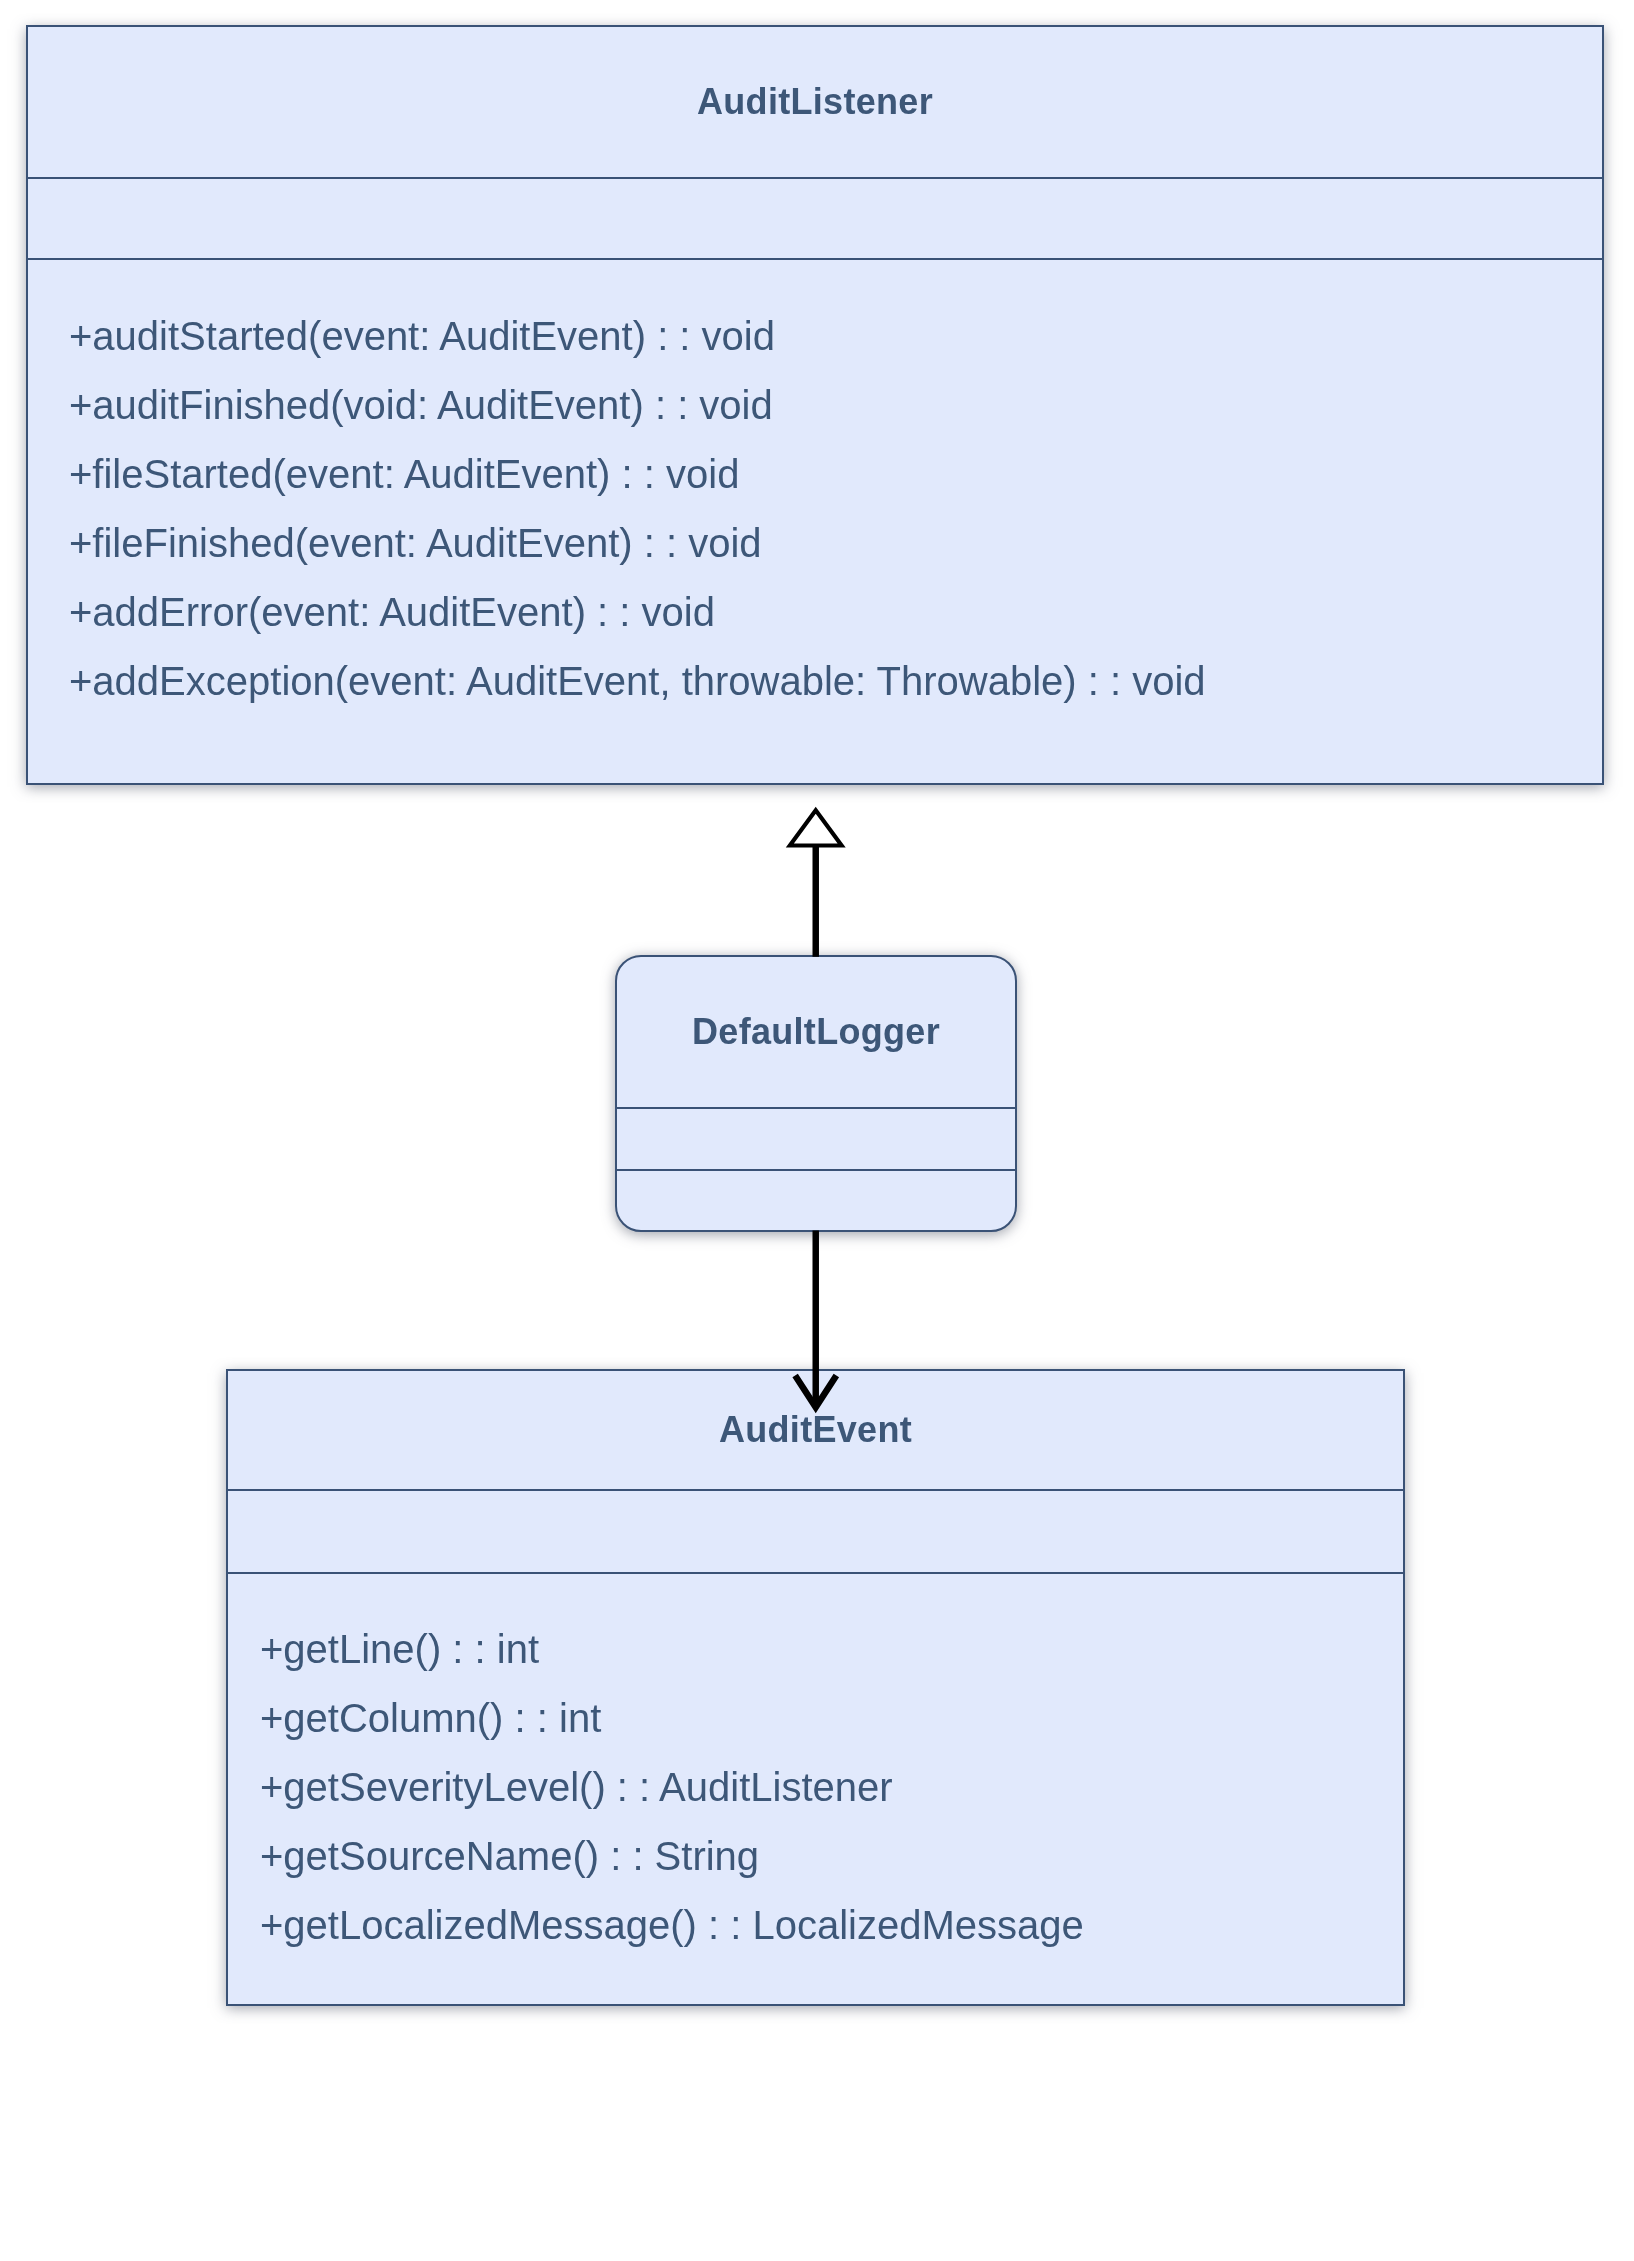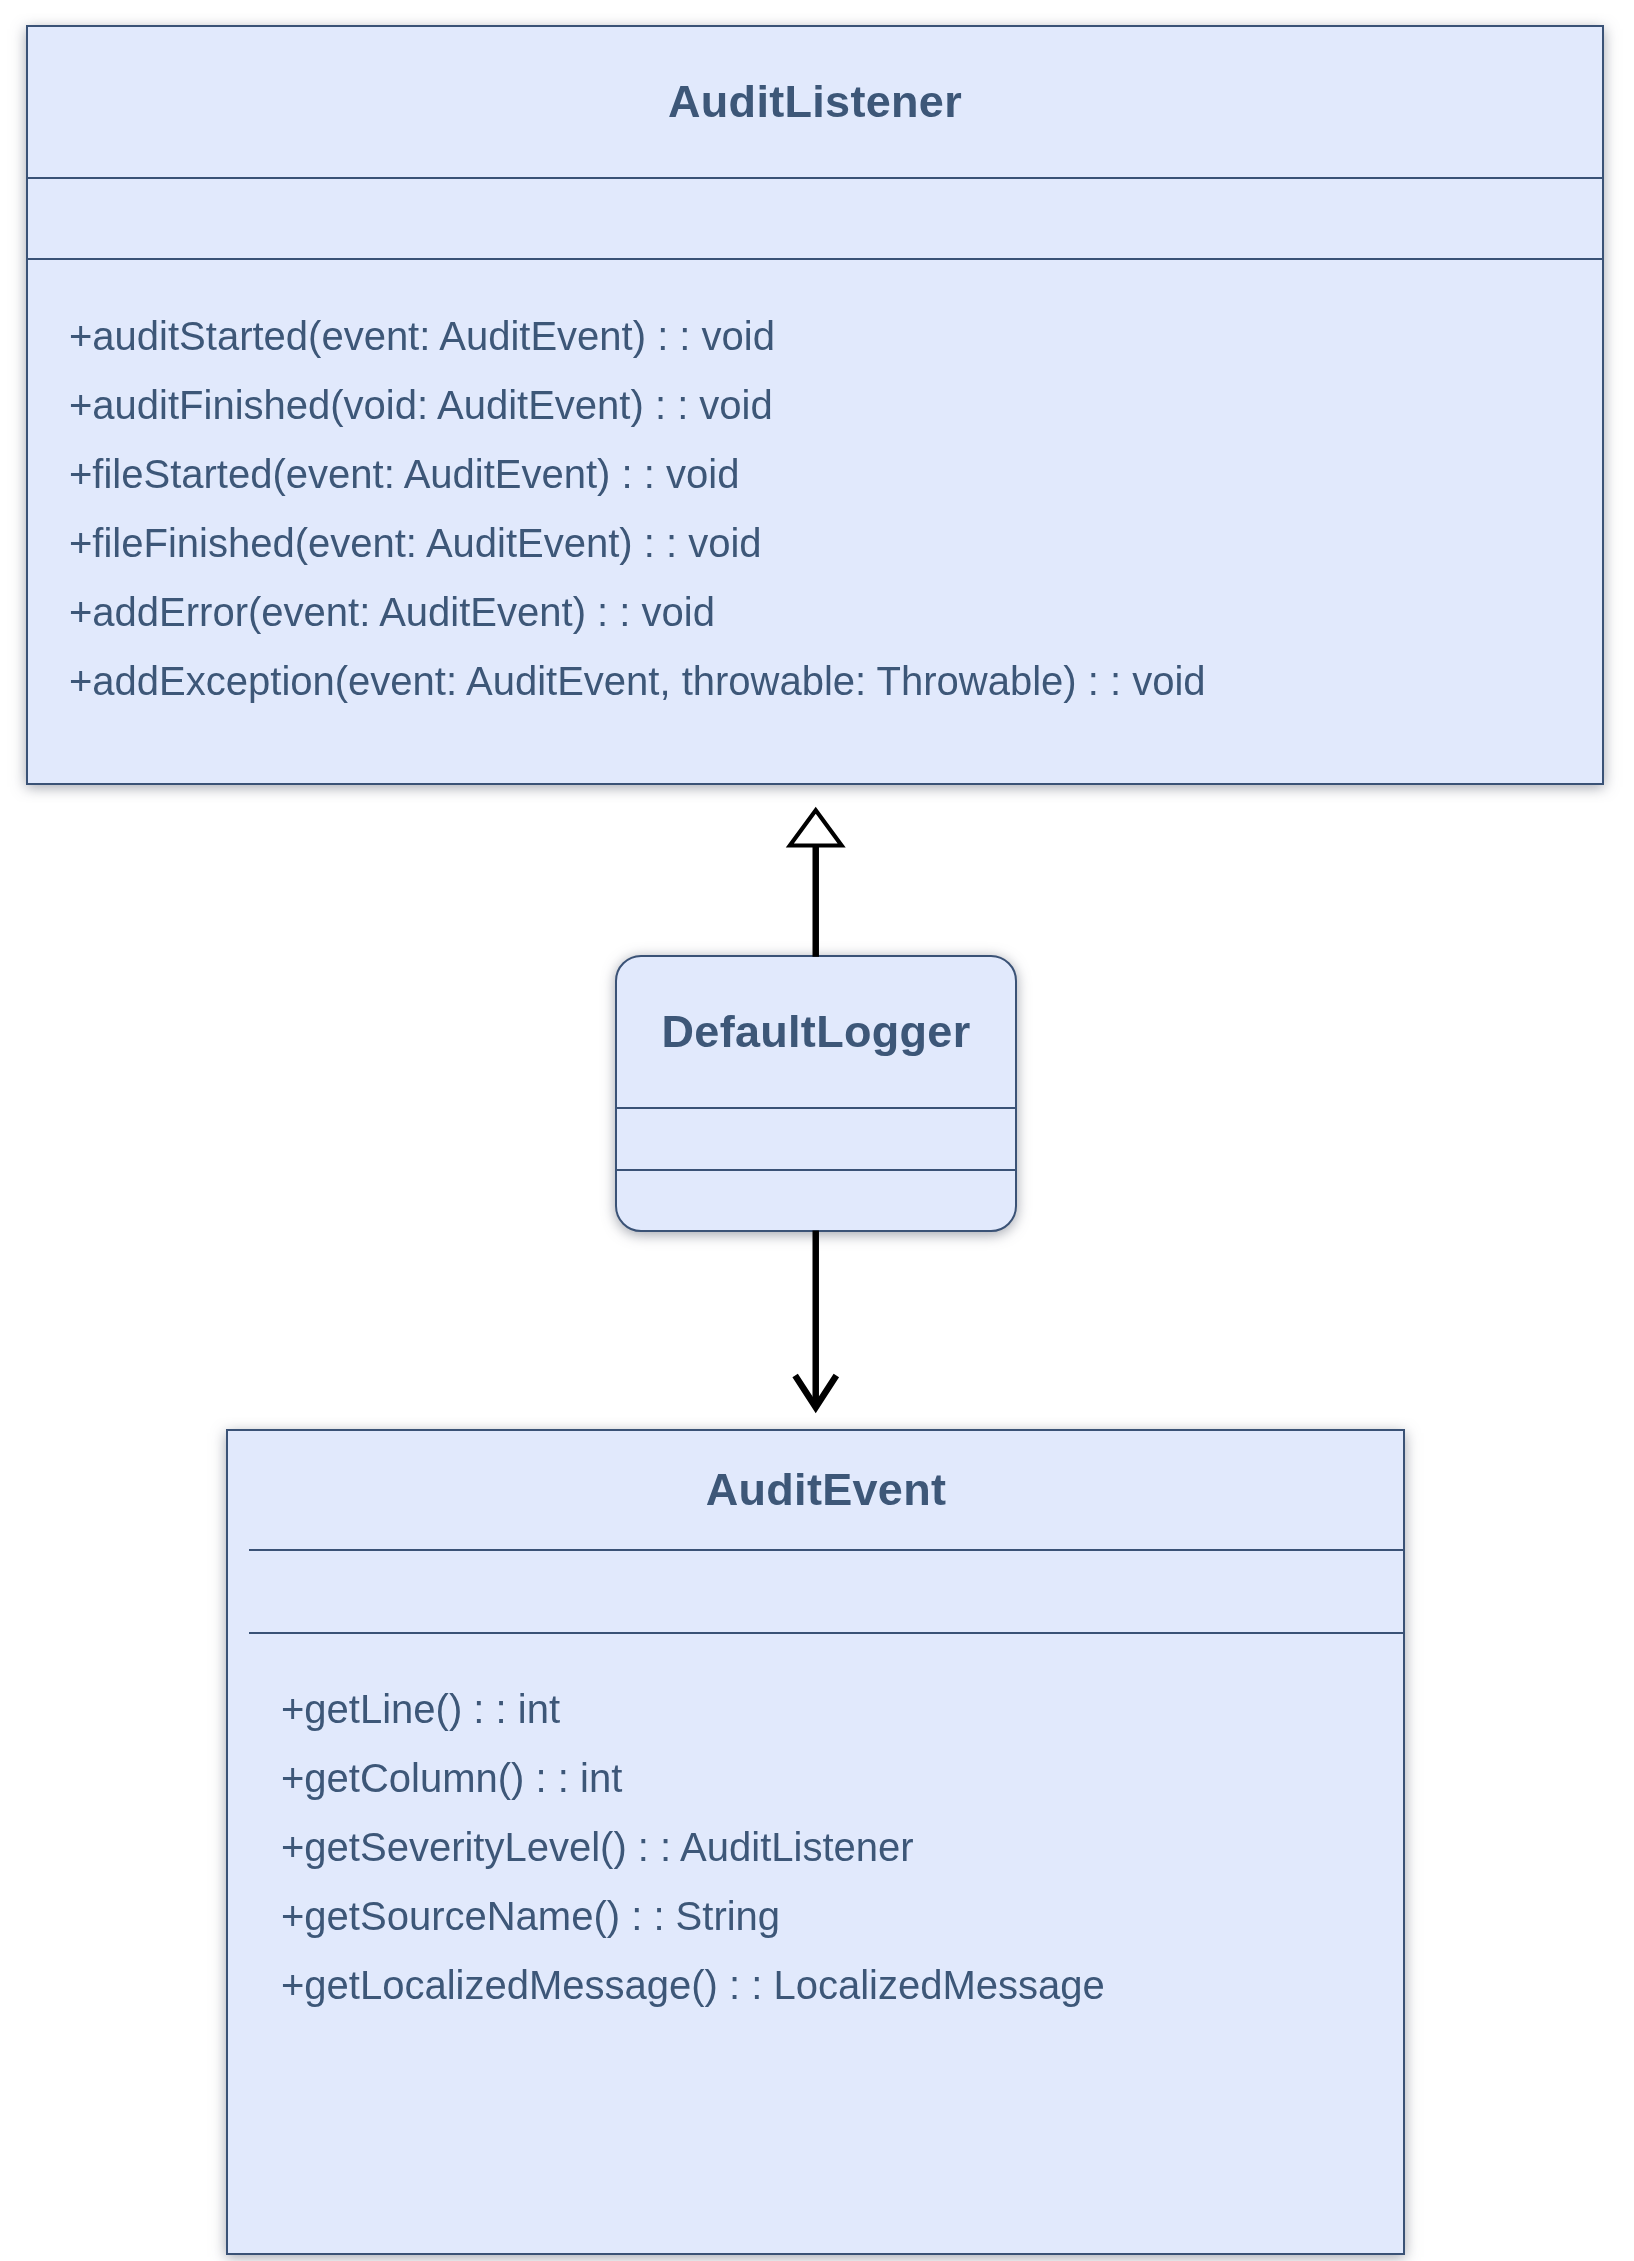--- a/index.html
+++ b/index.html
@@ -33,21 +33,21 @@
   }
   .compartment.divided {
     border-top: 2.4px solid #3a5276;
   }
   .title-compartment {
     display: flex;
     align-items: center;
     justify-content: center;
   }
   .class-name {
-    font-size: 45px;
+    font-size: 36px;
     font-weight: bold;
     letter-spacing: 0.3px;
     white-space: nowrap;
   }
   .methods-compartment {
     flex: 1 1 auto;
     overflow: hidden;
   }
   .method-line {
     font-size: 40px;
@@ -57,21 +57,21 @@
   
   #box-auditlistener { left: 26px;  top: 25px;   width: 1578px; height: 760px; }
   #box-auditlistener .title-compartment   { height: 150px; }
   #box-auditlistener .attrs-compartment   { height: 81px; }
   #box-auditlistener .methods-compartment { padding: 42px 23.6px 0 41px; }
   
   #box-defaultlogger { left: 615px; top: 955px; width: 402px; height: 277px; border-radius: 26px; }
   #box-defaultlogger .title-compartment   { height: 150px; }
   #box-defaultlogger .attrs-compartment   { height: 62px; }
   
-  #box-auditevent { left: 226px; top: 1429px; width: 1179px; height: 826px; padding-left: 21px; }
+  #box-auditevent { left: 226px; top: 1369px; width: 1179px; height: 637px; }
   #box-auditevent .title-compartment   { height: 118px; }
   #box-auditevent .attrs-compartment   { height: 83px; }
   #box-auditevent .methods-compartment { padding: 41px 23.6px 0 32px; }
 
   #connectors {
     position: absolute;
     left: 0;
     top: 0;
     width: 1635px;
     height: 2261px;

